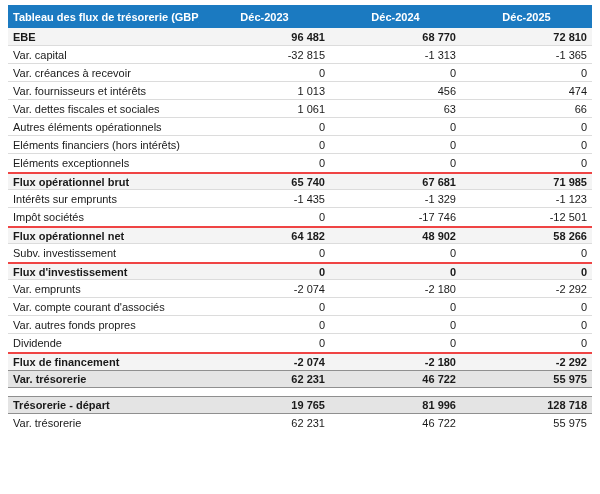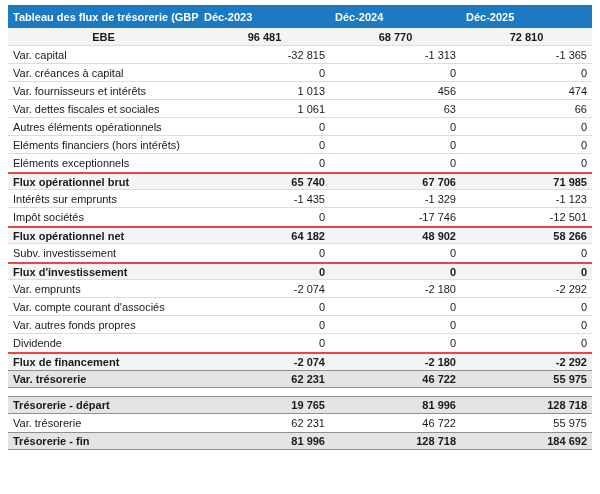--- a/index.html
+++ b/index.html
@@ -19,41 +19,41 @@
   }
   .page{padding:5px 8px 0 8px;}
   table.cf{
     width:584px;border-collapse:separate;border-spacing:0;table-layout:fixed;
     color:var(--text);font-size:11px;
   }
   col.c-label{width:191px;}
   col.c-num{width:131px;}
   thead th{
     background:var(--header-bg);color:var(--header-text);
-    font-weight:bold;height:23px;padding:0 5px;text-align:left;
+    font-weight:bold;height:23px;padding:0 5px;text-align:center;
     white-space:nowrap;overflow:hidden;
   }
   thead th.label{text-align:left;}
   tbody td{
     height:18px;padding:0 5px;
     border-bottom:1px solid var(--row-border);
     white-space:nowrap;overflow:hidden;background:#ffffff;
   }
   td.num{text-align:right;}
   tr.subtotal td{
     font-weight:bold;background:var(--subtotal-bg);
     border-top:2px solid #ef4444;
   }
   tr.total td{
     font-weight:bold;background:var(--total-bg);
     border-top:1px solid var(--strong-border);
     border-bottom:1px solid var(--strong-border);
   }
   tr.no-bb td{border-bottom:none;}
-  tbody tr:first-child td{border-top:none;text-align:center;}
+  tbody tr:first-child td{border-top:none;}
   tr.gap td{height:8px;padding:0;border:none;background:#ffffff;}
 </style>
 </head>
 <body>
 
 <div class="page">
   <table class="cf">
     <colgroup>
       <col class="c-label">
       <col class="c-num">
@@ -75,21 +75,21 @@
           <td class="num">68 770</td>
           <td class="num">72 810</td>
         </tr>
         <tr class="normal">
           <td class="label">Var. capital</td>
           <td class="num">-32 815</td>
           <td class="num">-1 313</td>
           <td class="num">-1 365</td>
         </tr>
         <tr class="normal">
-          <td class="label">Var. créances à capital</td>
+          <td class="label">Var. créances à recevoir</td>
           <td class="num">0</td>
           <td class="num">0</td>
           <td class="num">0</td>
         </tr>
         <tr class="normal">
           <td class="label">Var. fournisseurs et intérêts</td>
           <td class="num">1 013</td>
           <td class="num">456</td>
           <td class="num">474</td>
         </tr>
@@ -113,21 +113,21 @@
         </tr>
         <tr class="normal no-bb">
           <td class="label">Eléments exceptionnels</td>
           <td class="num">0</td>
           <td class="num">0</td>
           <td class="num">0</td>
         </tr>
         <tr class="subtotal">
           <td class="label">Flux opérationnel brut</td>
           <td class="num">65 740</td>
-          <td class="num">67 706</td>
+          <td class="num">67 681</td>
           <td class="num">71 985</td>
         </tr>
         <tr class="normal">
           <td class="label">Intérêts sur emprunts</td>
           <td class="num">-1 435</td>
           <td class="num">-1 329</td>
           <td class="num">-1 123</td>
         </tr>
         <tr class="normal no-bb">
           <td class="label">Impôt sociétés</td>
@@ -197,21 +197,15 @@
           <td class="num">19 765</td>
           <td class="num">81 996</td>
           <td class="num">128 718</td>
         </tr>
         <tr class="normal no-bb">
           <td class="label">Var. trésorerie</td>
           <td class="num">62 231</td>
           <td class="num">46 722</td>
           <td class="num">55 975</td>
         </tr>
-        <tr class="total">
-          <td class="label">Trésorerie - fin</td>
-          <td class="num">81 996</td>
-          <td class="num">128 718</td>
-          <td class="num">184 692</td>
-        </tr>
       </tbody>
   </table>
 </div>
 
 </body></html>

